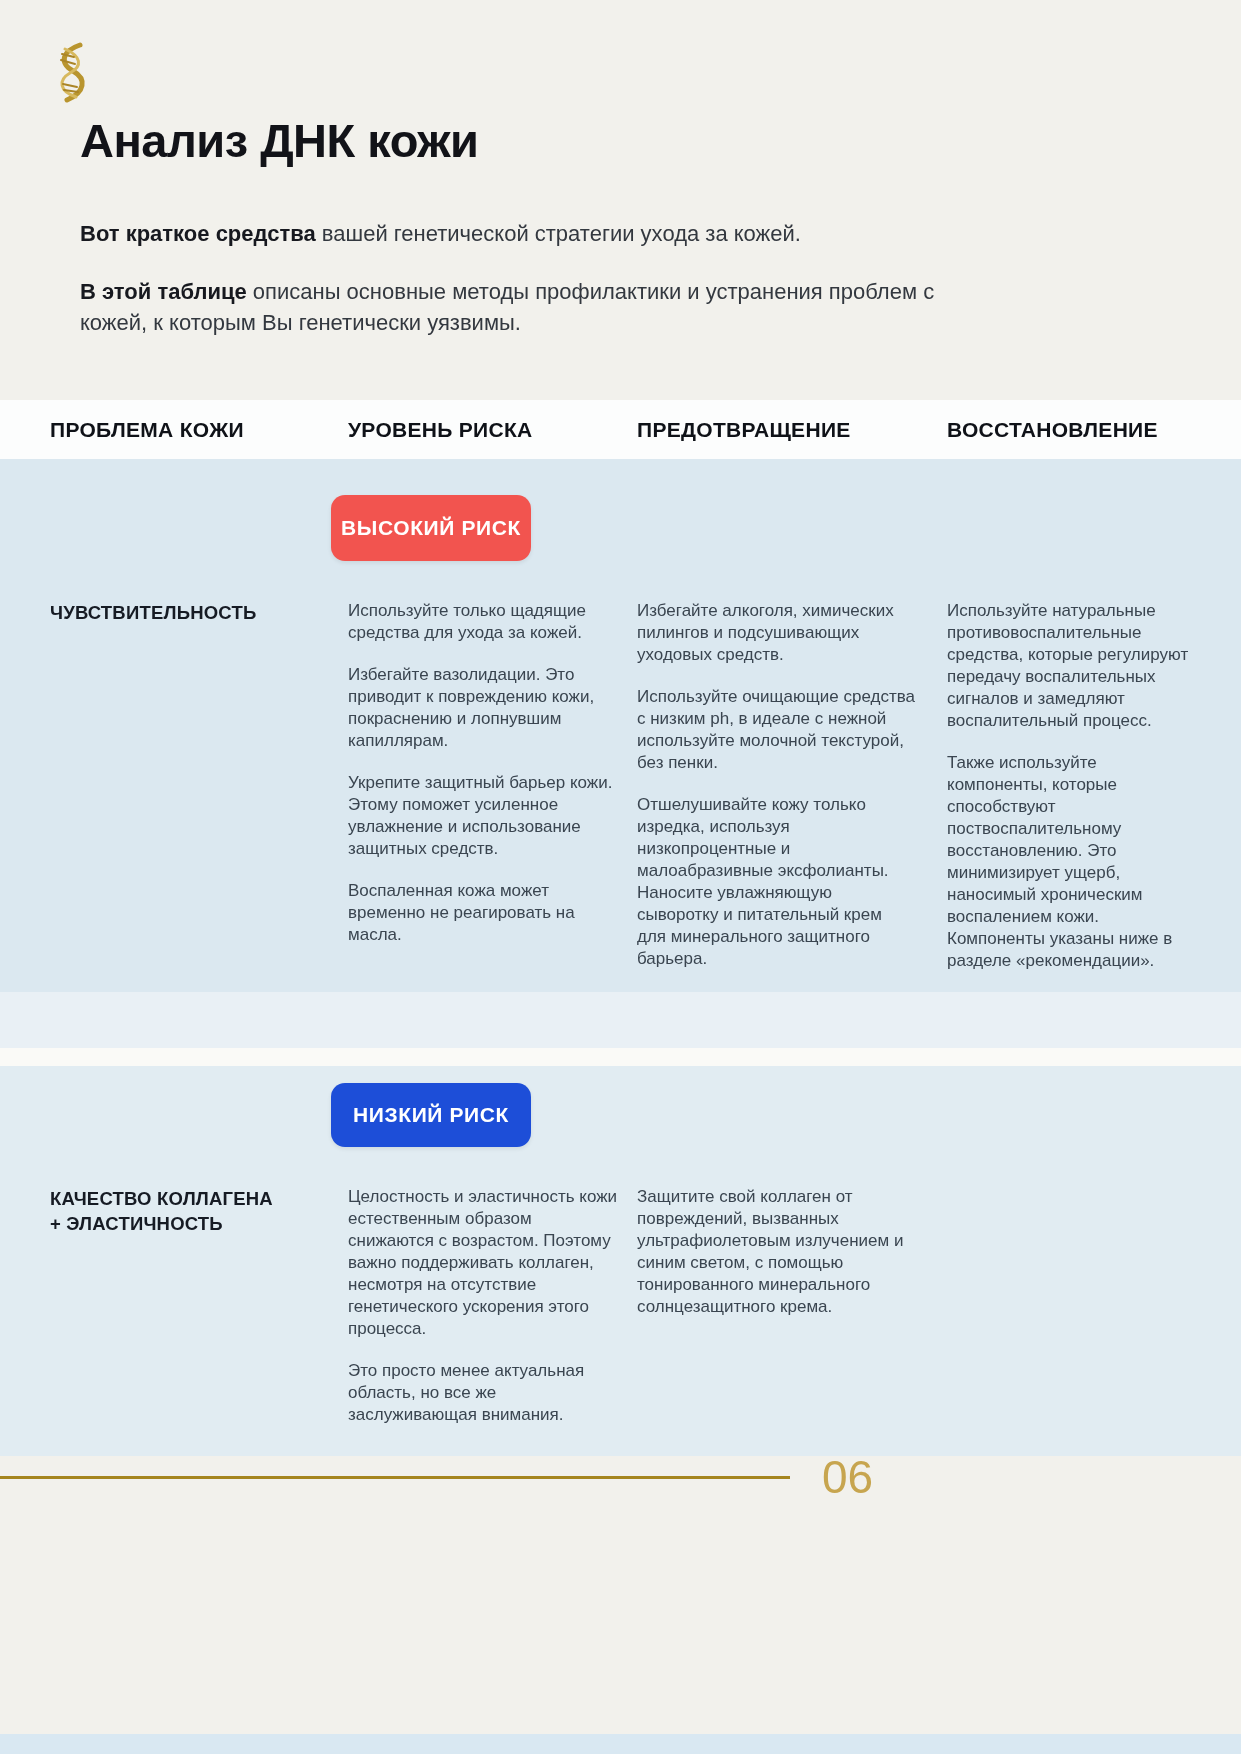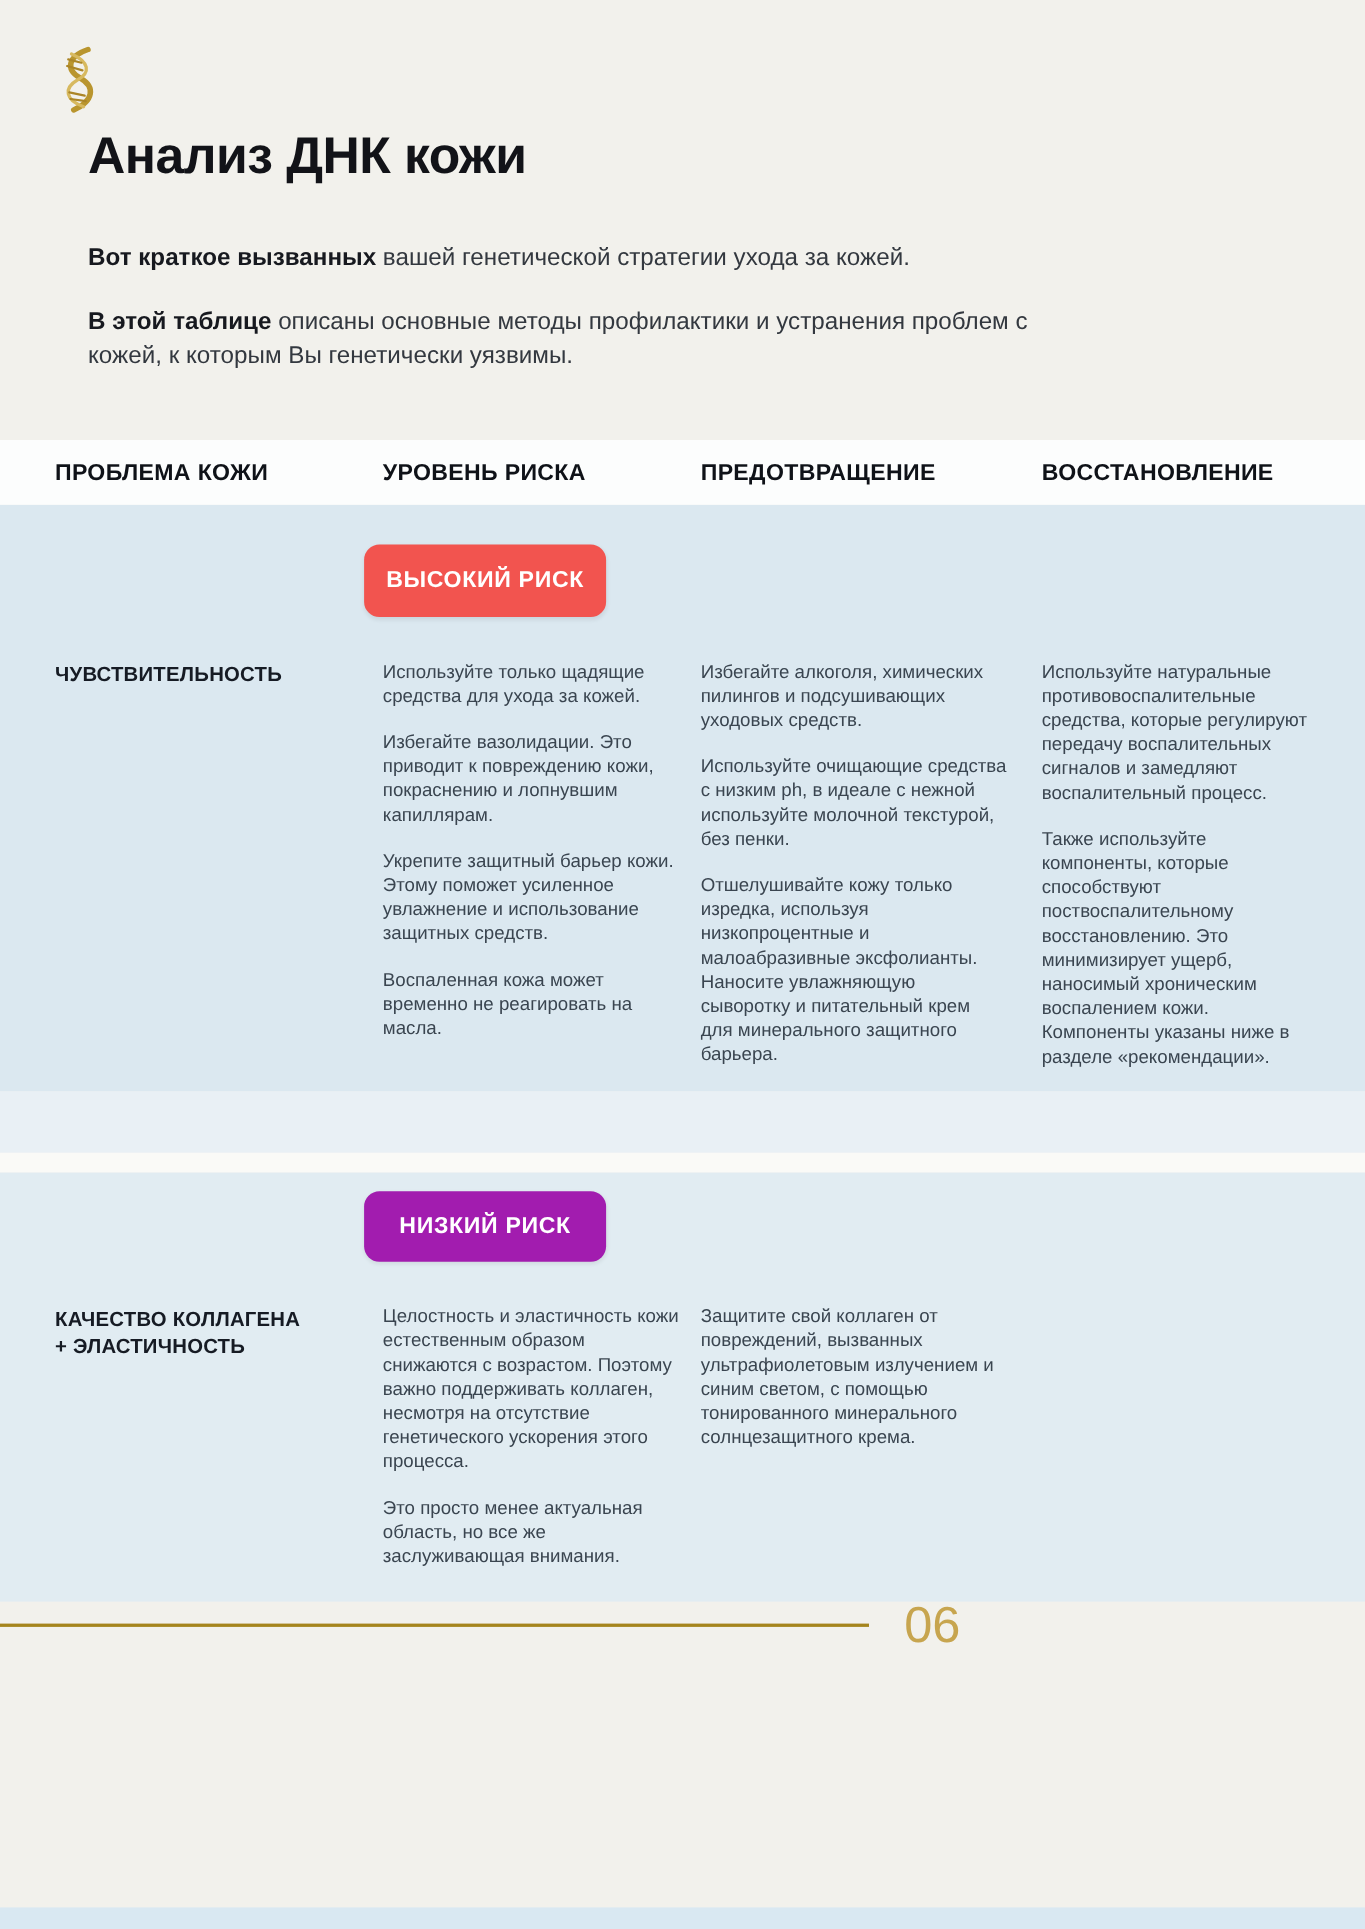--- a/index.html
+++ b/index.html
@@ -18,26 +18,26 @@
   p.intro b{color:#17191f;}
   
   .grid-row{display:grid;grid-template-columns:298px 289px 310px 1fr;padding:0 38px 0 50px;}
   .thead{margin-top:62px;height:59px;background:#fcfdfd;align-items:center;}
   .thead .th{font-size:21px;font-weight:bold;letter-spacing:0.3px;color:#0f1218;}
   .section{position:relative;}
   .section.high{background:#dbe8f0;padding-top:36px;padding-bottom:20px;}
   .section.low{background:#e1ecf2;padding-top:17px;padding-bottom:30px;}
   .badge{
     display:flex;align-items:center;justify-content:center;
-    width:220px;height:66px;margin-left:331px;border-radius:14px;
+    width:200px;height:66px;margin-left:331px;border-radius:14px;
     color:#ffffff;font-size:21px;font-weight:bold;letter-spacing:0.6px;
     box-shadow:0 2px 4px rgba(0,0,0,0.08);
   }
   .badge.high{background:#f2544f;}
-  .badge.low{background:#a21caf;height:64px;}
+  .badge.low{background:#1d4ed8;height:64px;}
   .trow{margin-top:39px;}
   .cell-label{
     font-size:18.5px;font-weight:bold;line-height:25px;color:#161b24;
     letter-spacing:0.2px;white-space:pre-line;padding-right:24px;
   }
   .cell-text p{margin:0 0 20px;font-size:17px;line-height:22px;color:#3a4550;}
   .cell-text p:last-child{margin-bottom:0;}
   .cell-text.c2{max-width:270px;}
   .cell-text.c3{max-width:278px;}
   .cell-text.c4{max-width:250px;}
@@ -59,21 +59,21 @@
       <g fill="none" stroke-linecap="round">
         <path d="M30 5 C12 11, 9 23, 23 31 C37 39, 35 52, 17 60" stroke="#b9952e" stroke-width="5"></path>
         <path d="M15 9 C31 16, 33 26, 20 33 C8 40, 9 51, 26 57" stroke="#d7b95f" stroke-width="3"></path>
         <path d="M12 14 L24 17" stroke="#ab8527" stroke-width="2"></path>
         <path d="M11 20 L25 24" stroke="#ab8527" stroke-width="2"></path>
         <path d="M13 44 L27 47" stroke="#ab8527" stroke-width="2"></path>
         <path d="M14 50 L28 52" stroke="#ab8527" stroke-width="2"></path>
       </g>
     </svg>
     <h1 class="title">Анализ ДНК кожи</h1>
-    <p class="intro first"><b>Вот краткое вызванных</b><span> вашей генетической стратегии ухода за кожей.</span></p>
+    <p class="intro first"><b>Вот краткое средства</b><span> вашей генетической стратегии ухода за кожей.</span></p>
     <p class="intro"><b>В этой таблице</b><span> описаны основные методы профилактики и устранения проблем с кожей, к которым Вы генетически уязвимы.</span></p>
   </div>
 
   <div class="grid-row thead">
     <div class="th">ПРОБЛЕМА КОЖИ</div>
     <div class="th">УРОВЕНЬ РИСКА</div>
     <div class="th">ПРЕДОТВРАЩЕНИЕ</div>
     <div class="th">ВОССТАНОВЛЕНИЕ</div>
   </div>
 

